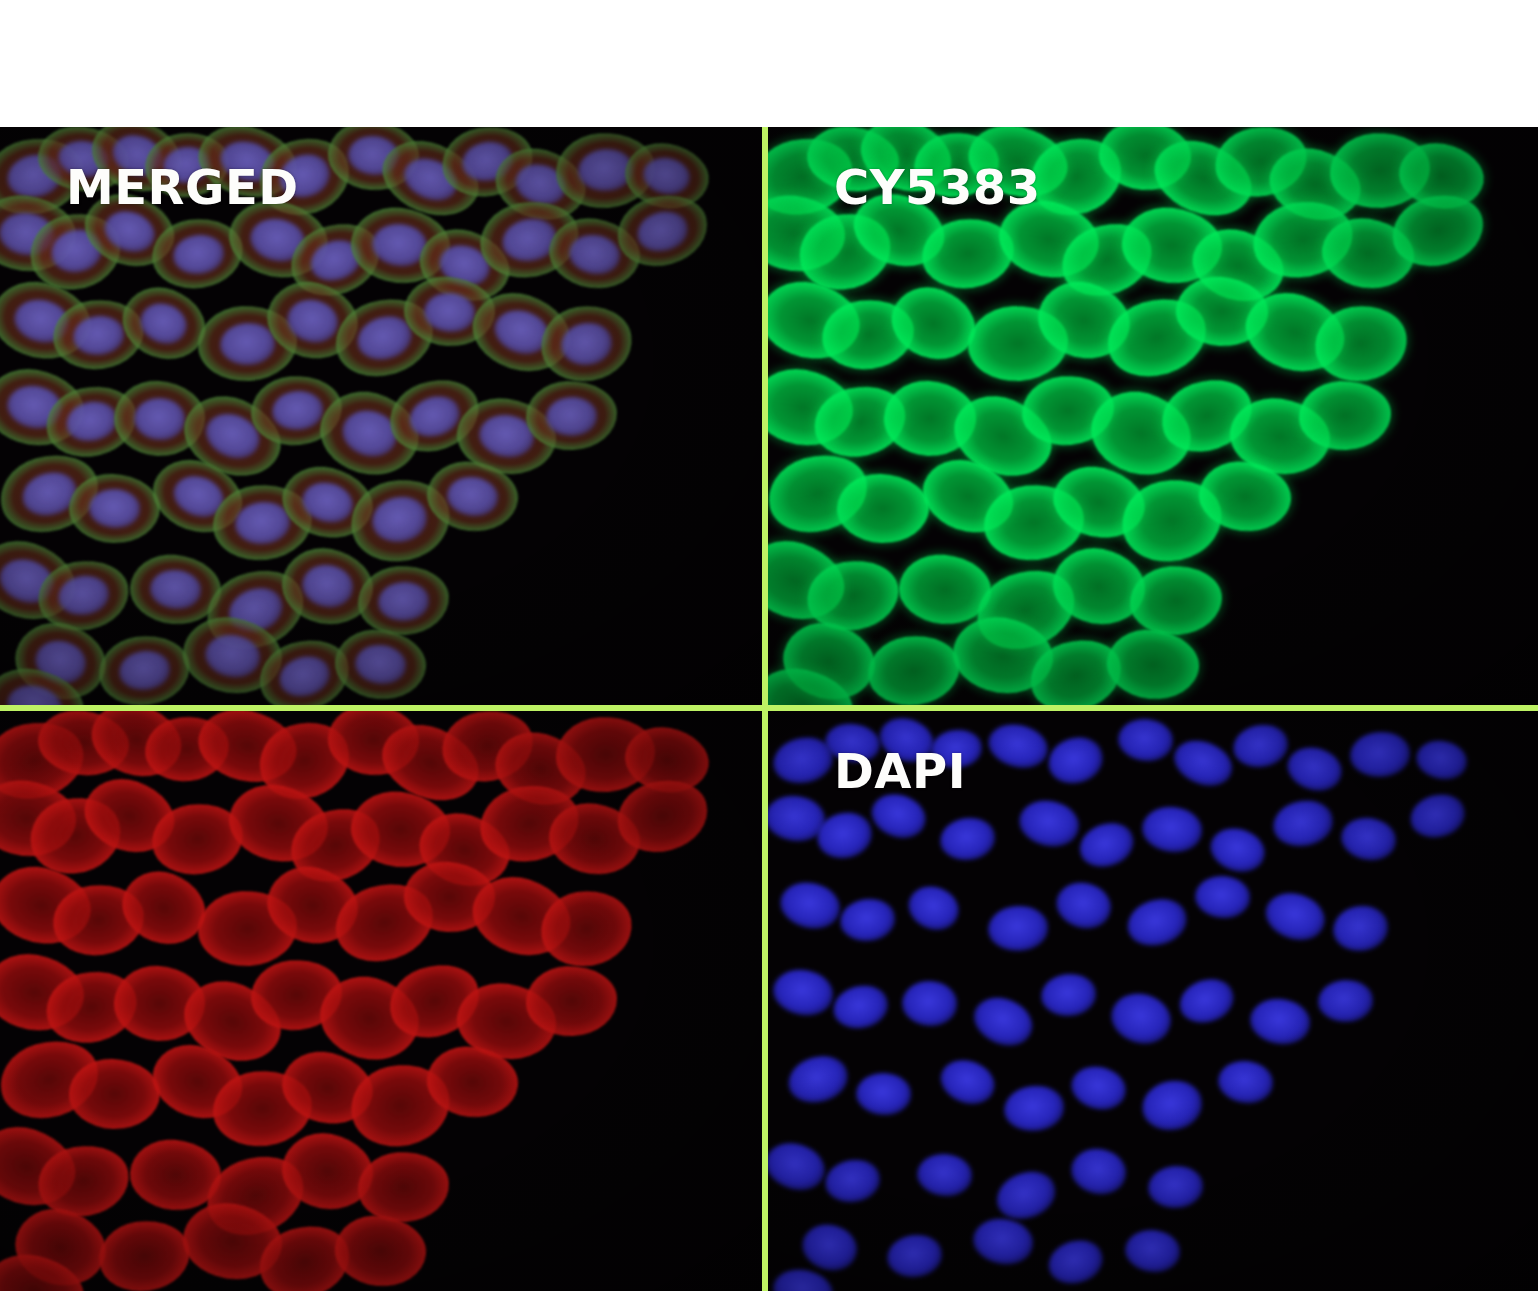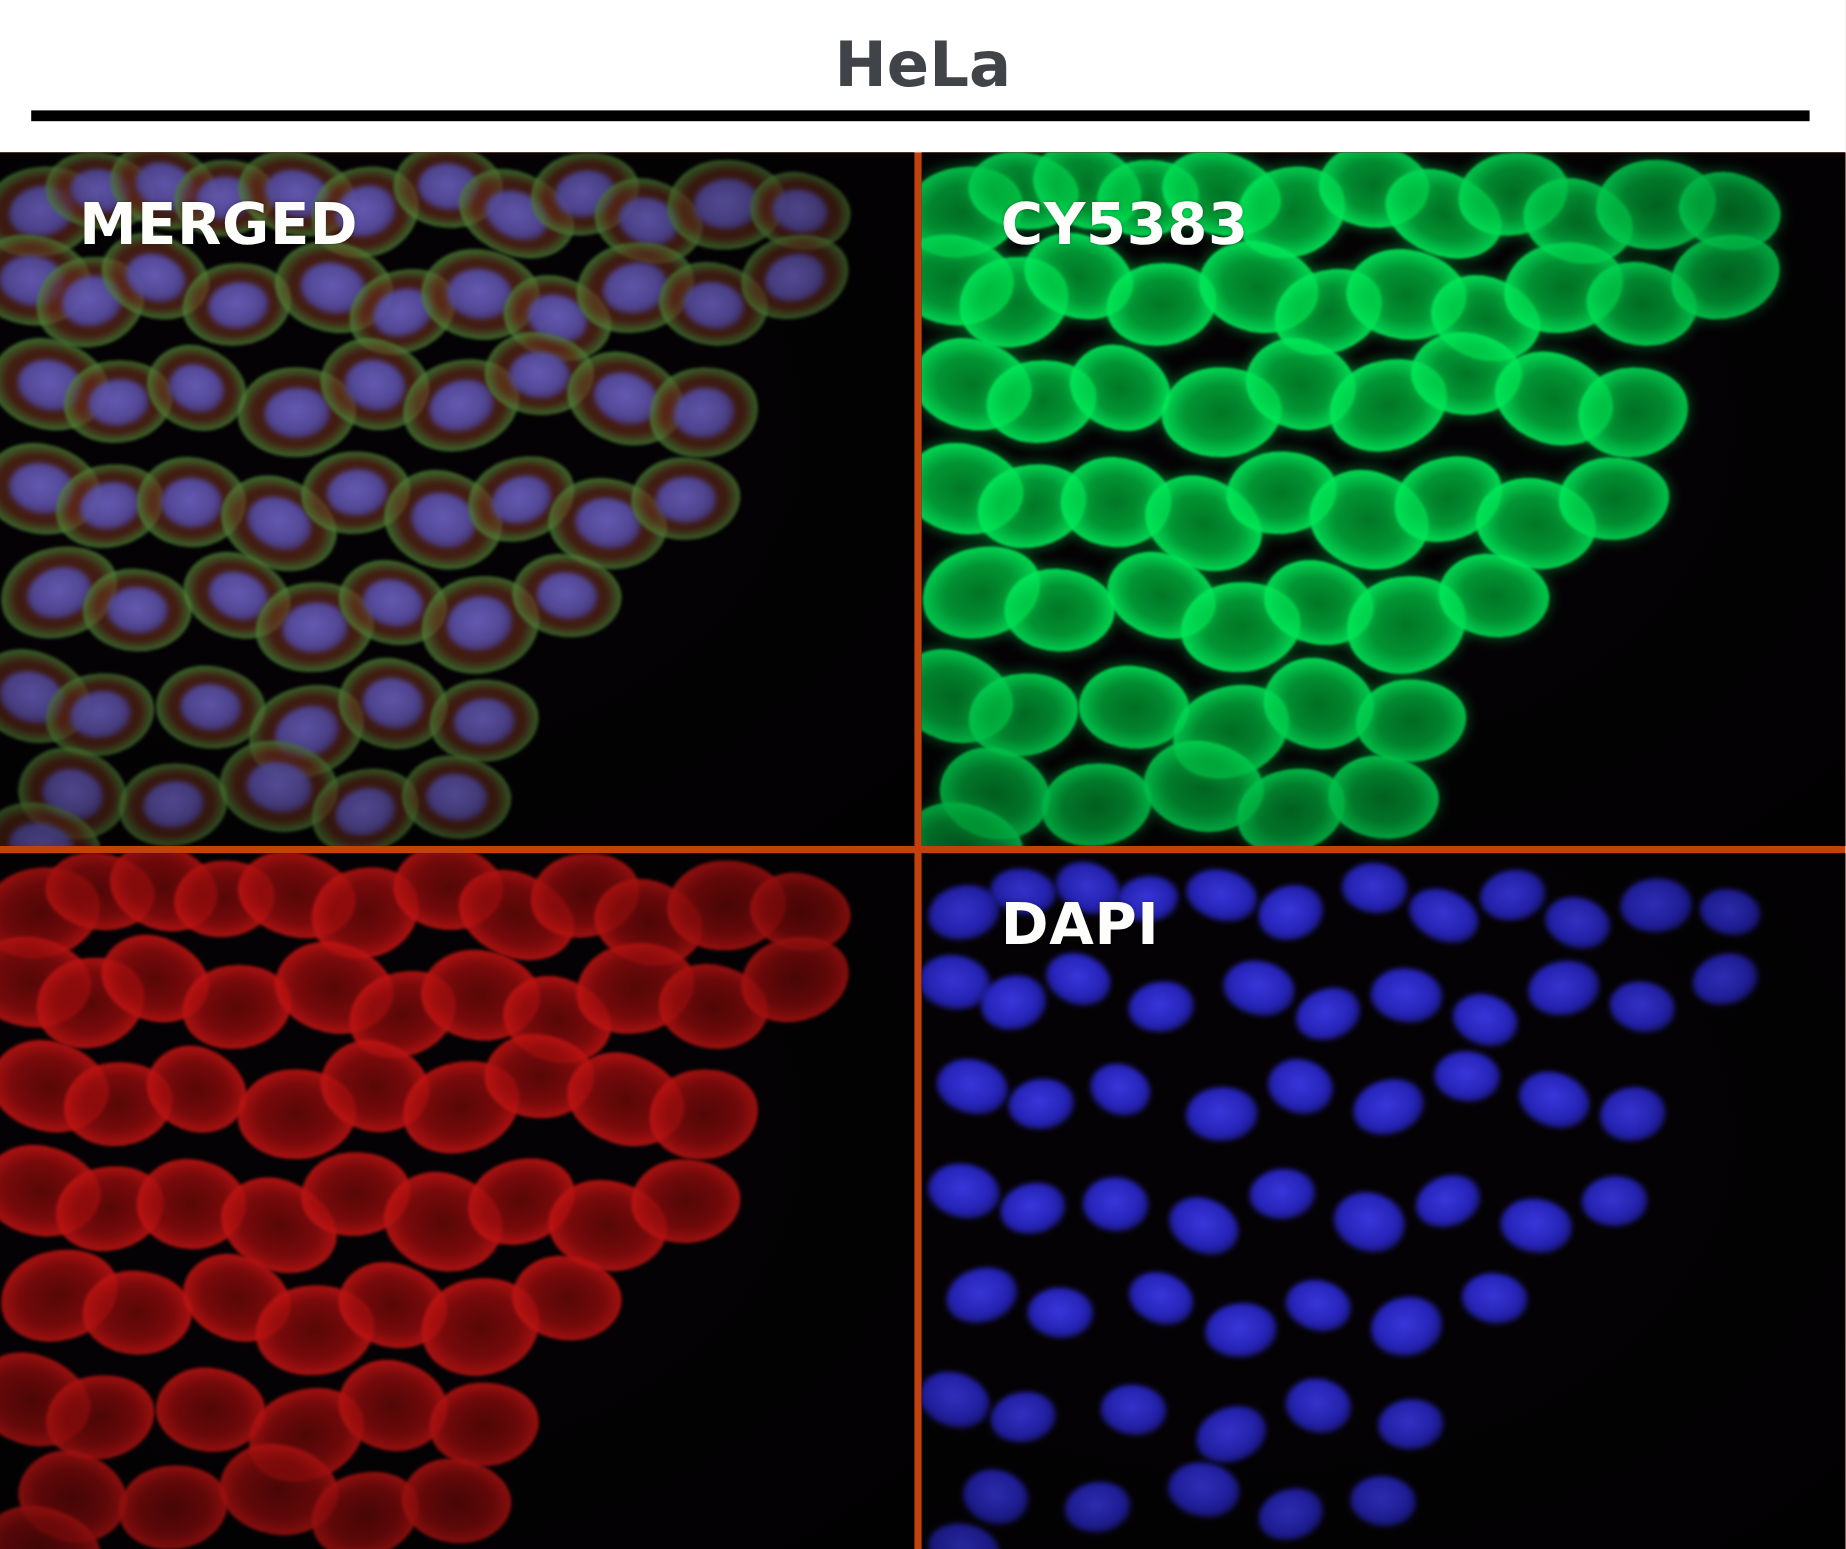--- a/index.html
+++ b/index.html
@@ -21,21 +21,21 @@
     letter-spacing:0px;line-height:56px;
     font-family:"DejaVu Sans","Liberation Sans",sans-serif;
   }
   .rule{
     position:absolute;left:26px;top:92px;width:1482px;height:9px;background:#000000;
   }
 
   
   .grid{
     position:absolute;left:0;top:127px;width:1538px;height:1164px;
-    background:#c2410c;
+    background:#bef264;
   }
   .panel{
     position:absolute;overflow:hidden;background:#040204;
   }
   .p-tl{left:0px;  top:0px;   width:762px;height:578px;}
   .p-tr{left:768px;top:0px;   width:770px;height:578px;text-align:right;}
   .p-bl{left:0px;  top:584px; width:762px;height:580px;}
   .p-br{left:768px;top:584px; width:770px;height:580px;}
 
   .plabel{
@@ -109,24 +109,20 @@
   .vign{
     position:absolute;inset:0;pointer-events:none;
     background:radial-gradient(ellipse at 35% 40%,rgba(0,0,0,0) 38%,rgba(0,0,0,.45) 100%);
   }
 </style>
 </head>
 <body>
 
 <div class="figure">
 
-  <div class="header">
-    <div class="title">HeLa</div>
-    <div class="rule"></div>
-  </div>
 
   <div class="grid">
 
     <div class="panel p-tl">
       <div class="cellLayer" id="layer-merged">
           <div class="cell m-body" style="left: -2%; top: 2%; width: 13%; height: 13%; transform: rotate(-12deg);"></div>
           <div class="nuc merged" style="left: 0.86%; top: 4.86%; width: 7.28%; height: 7.28%; transform: rotate(-12deg);"></div>
           <div class="cell m-body" style="left: 5%; top: 0%; width: 12%; height: 11%; transform: rotate(8deg);"></div>
           <div class="nuc merged" style="left: 7.64%; top: 2.42%; width: 6.72%; height: 6.16%; transform: rotate(8deg);"></div>
           <div class="cell m-body" style="left: 12%; top: -1%; width: 12%; height: 12%; transform: rotate(20deg);"></div>

